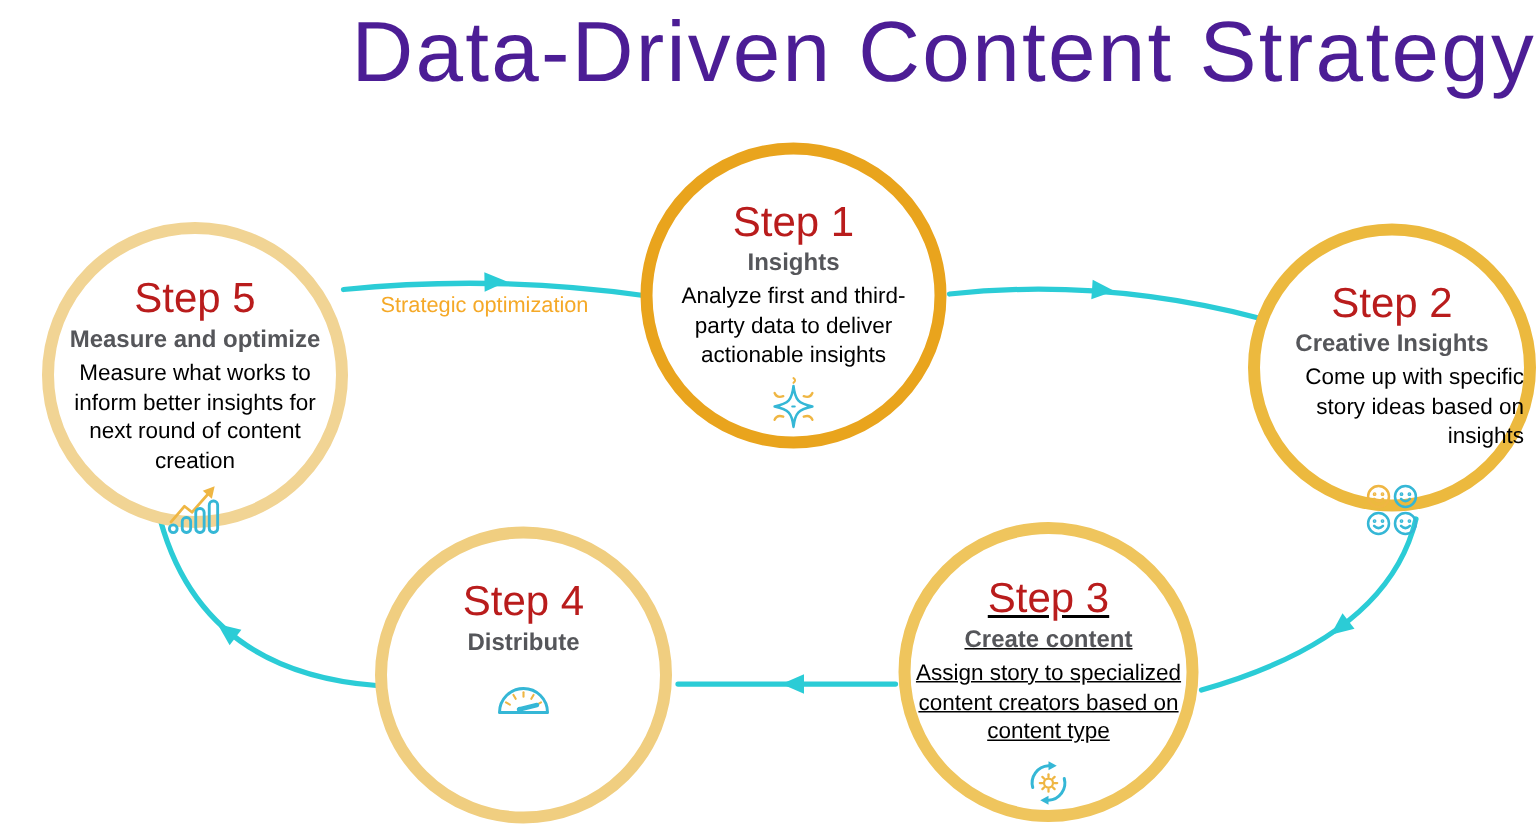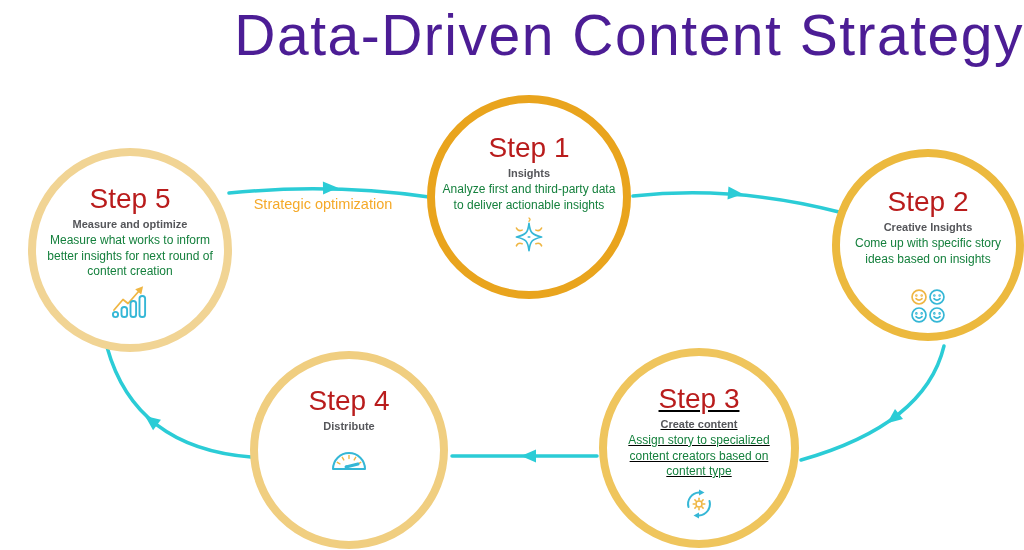--- a/index.html
+++ b/index.html
@@ -24,24 +24,24 @@
     border:8px solid #E9A41D; box-sizing:border-box; z-index:2;
     display:flex; flex-direction:column; align-items:center; text-align:center;
   }
   .circle.s1 { left:427px; top:95px;  width:204px; height:204px; padding-top:30px; }
   .circle.s2 { left:832px; top:149px; width:192px; height:192px; padding-top:30px; }
   .circle.s3 { left:599px; top:348px; width:200px; height:200px; padding-top:28px;text-decoration:underline; }
   .circle.s4 { left:250px; top:351px; width:198px; height:198px; padding-top:27px; }
   .circle.s5 { left:28px;  top:148px; width:204px; height:204px; padding-top:28px; }
 
   .step-title { font-size:28px; color:#b91c1c; line-height:1.1; margin-bottom:3px; }
-  .step-subtitle { font-size:11px; font-weight:bold; color:#55565A; margin-bottom:3px; }
-  .step-desc { font-size:12px; line-height:1.32; color:#15803d; }
+  .step-subtitle { font-size:16px; font-weight:bold; color:#55565A; margin-bottom:3px; }
+  .step-desc { font-size:15px; line-height:1.32; color:#000000; }
   .s1 .step-desc { width:182px; }
-  .s2 .step-desc { width:176px; }
+  .s2 .step-desc { width:176px;text-align:right; }
   .s3 .step-desc { width:180px; }
   .s4 .step-desc { width:178px; }
   .s5 .step-desc { width:192px; }
 
   .step-icon { margin-top:4px; }
   .s2 .step-icon { margin-top:20px; }
   .s4 .step-icon { margin-top:8px; }
 </style>
 </head>
 <body>

